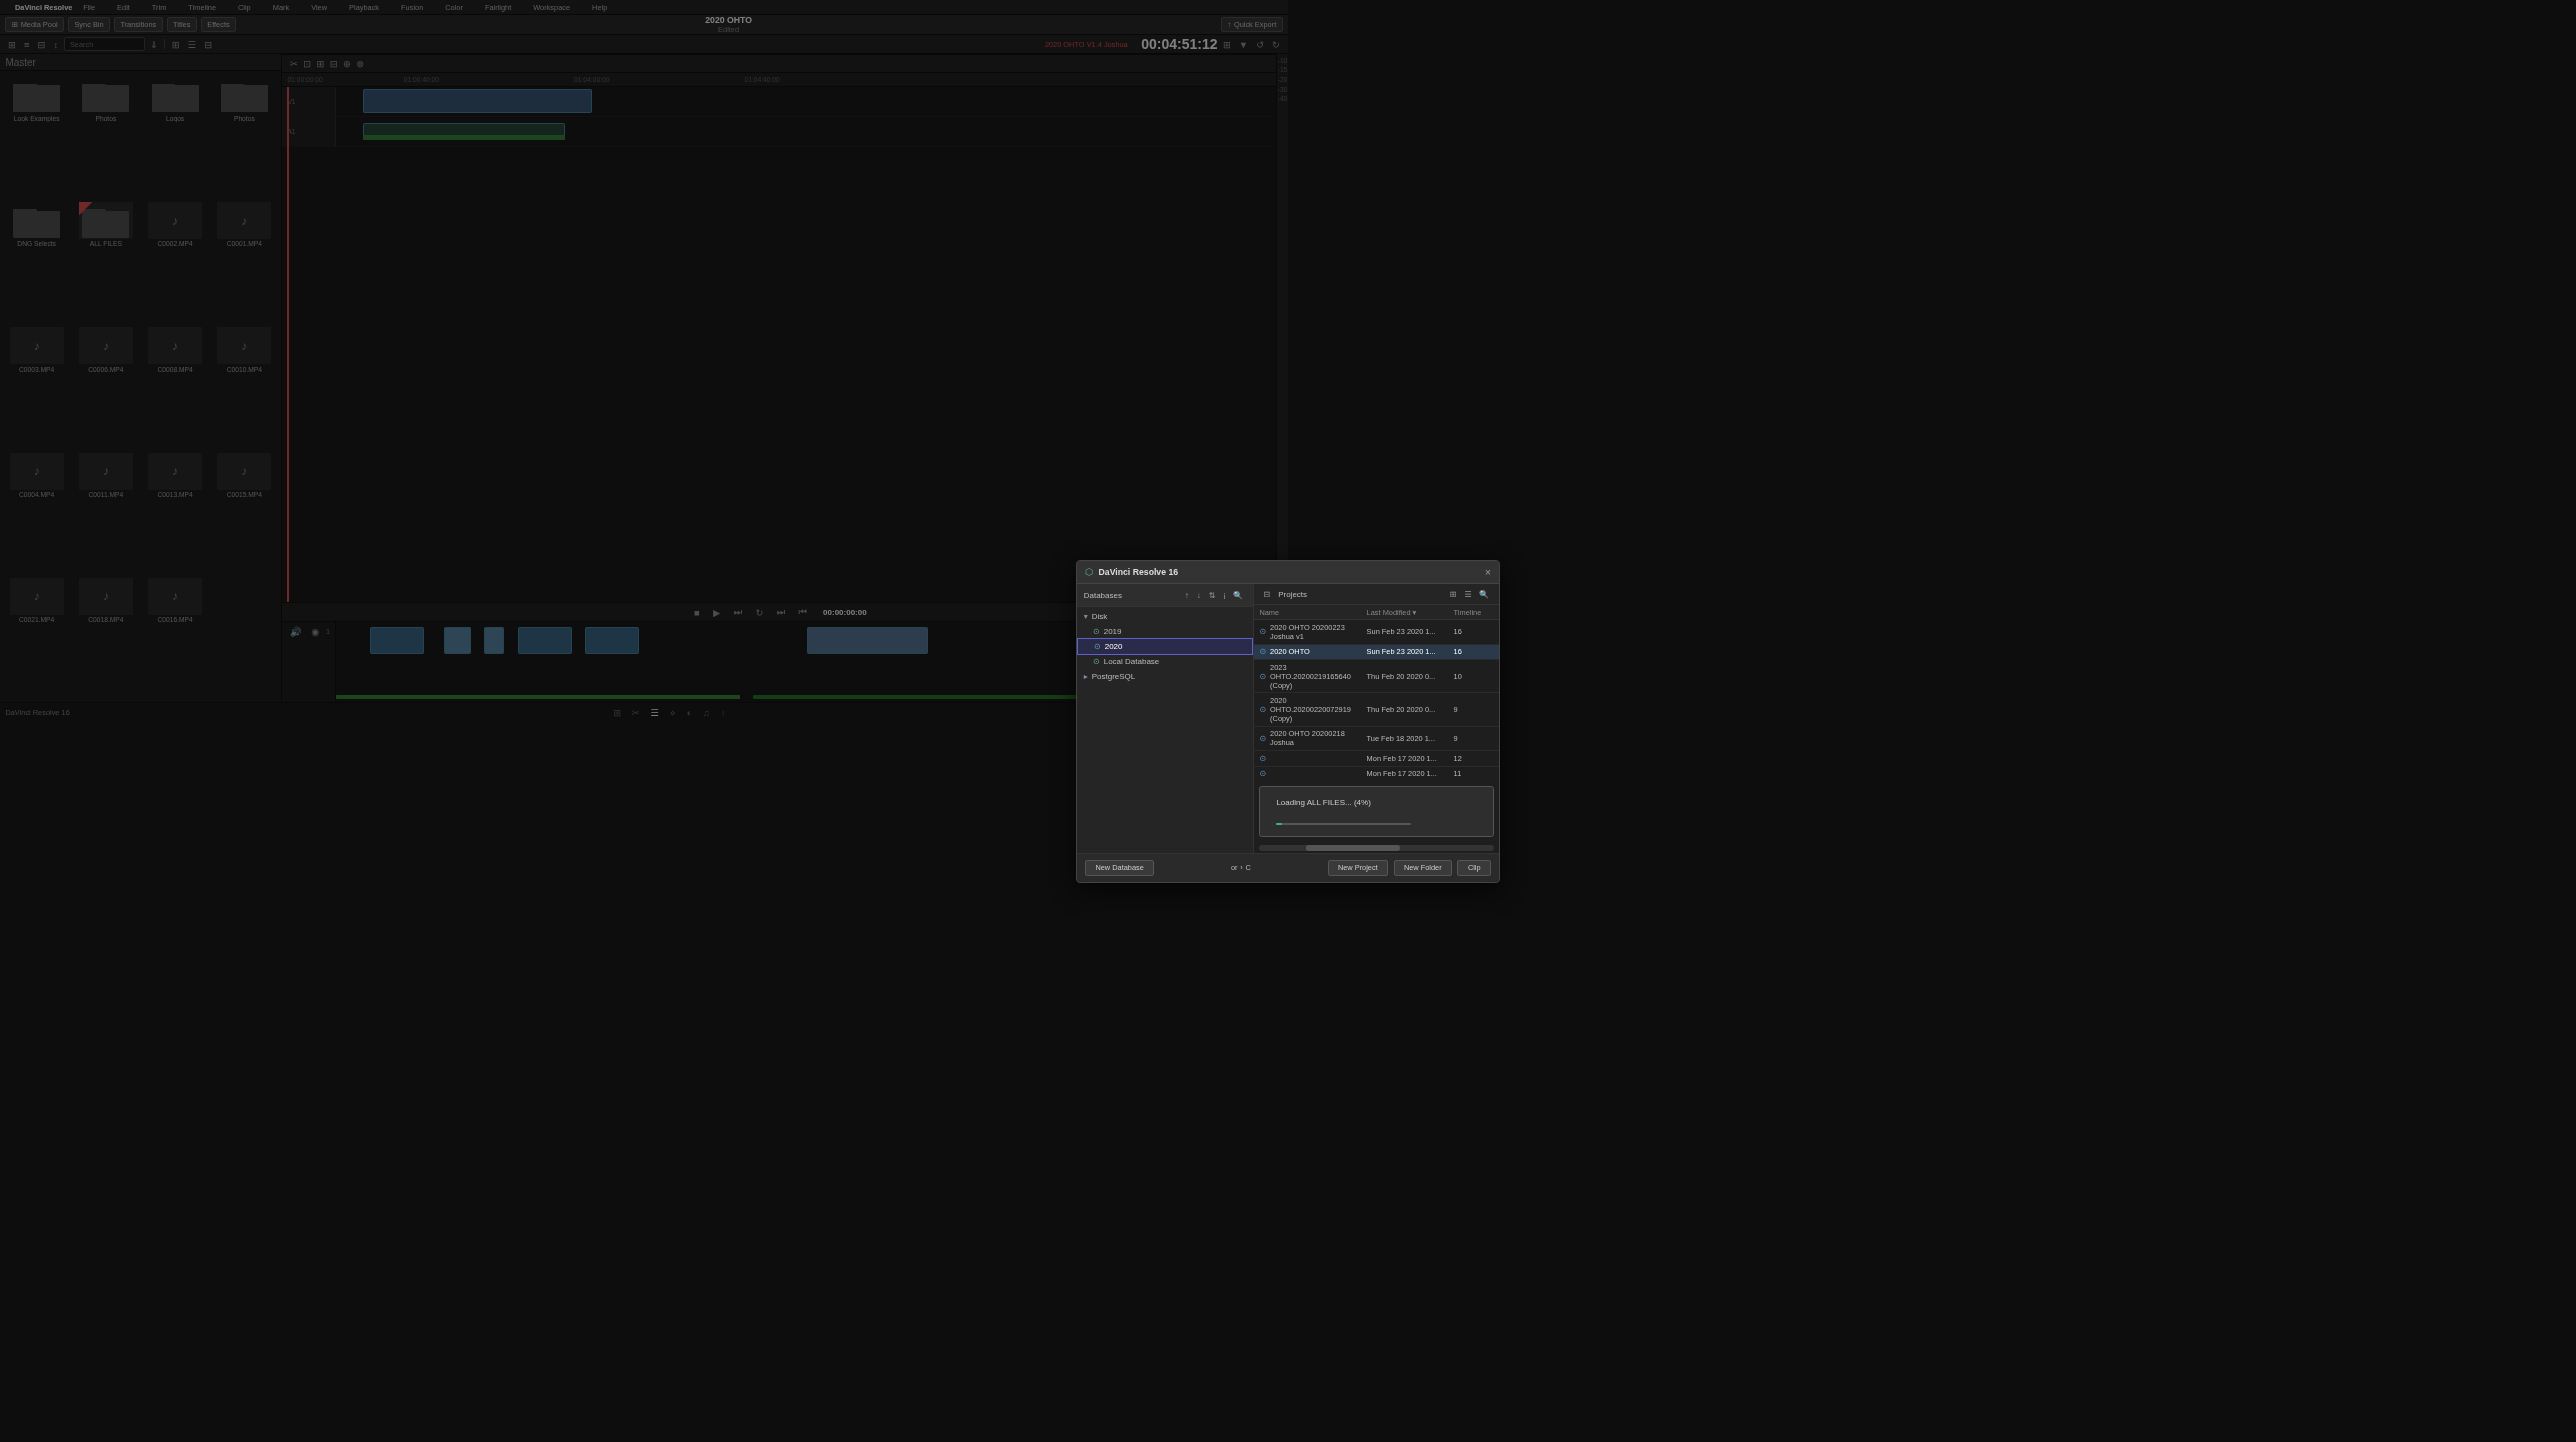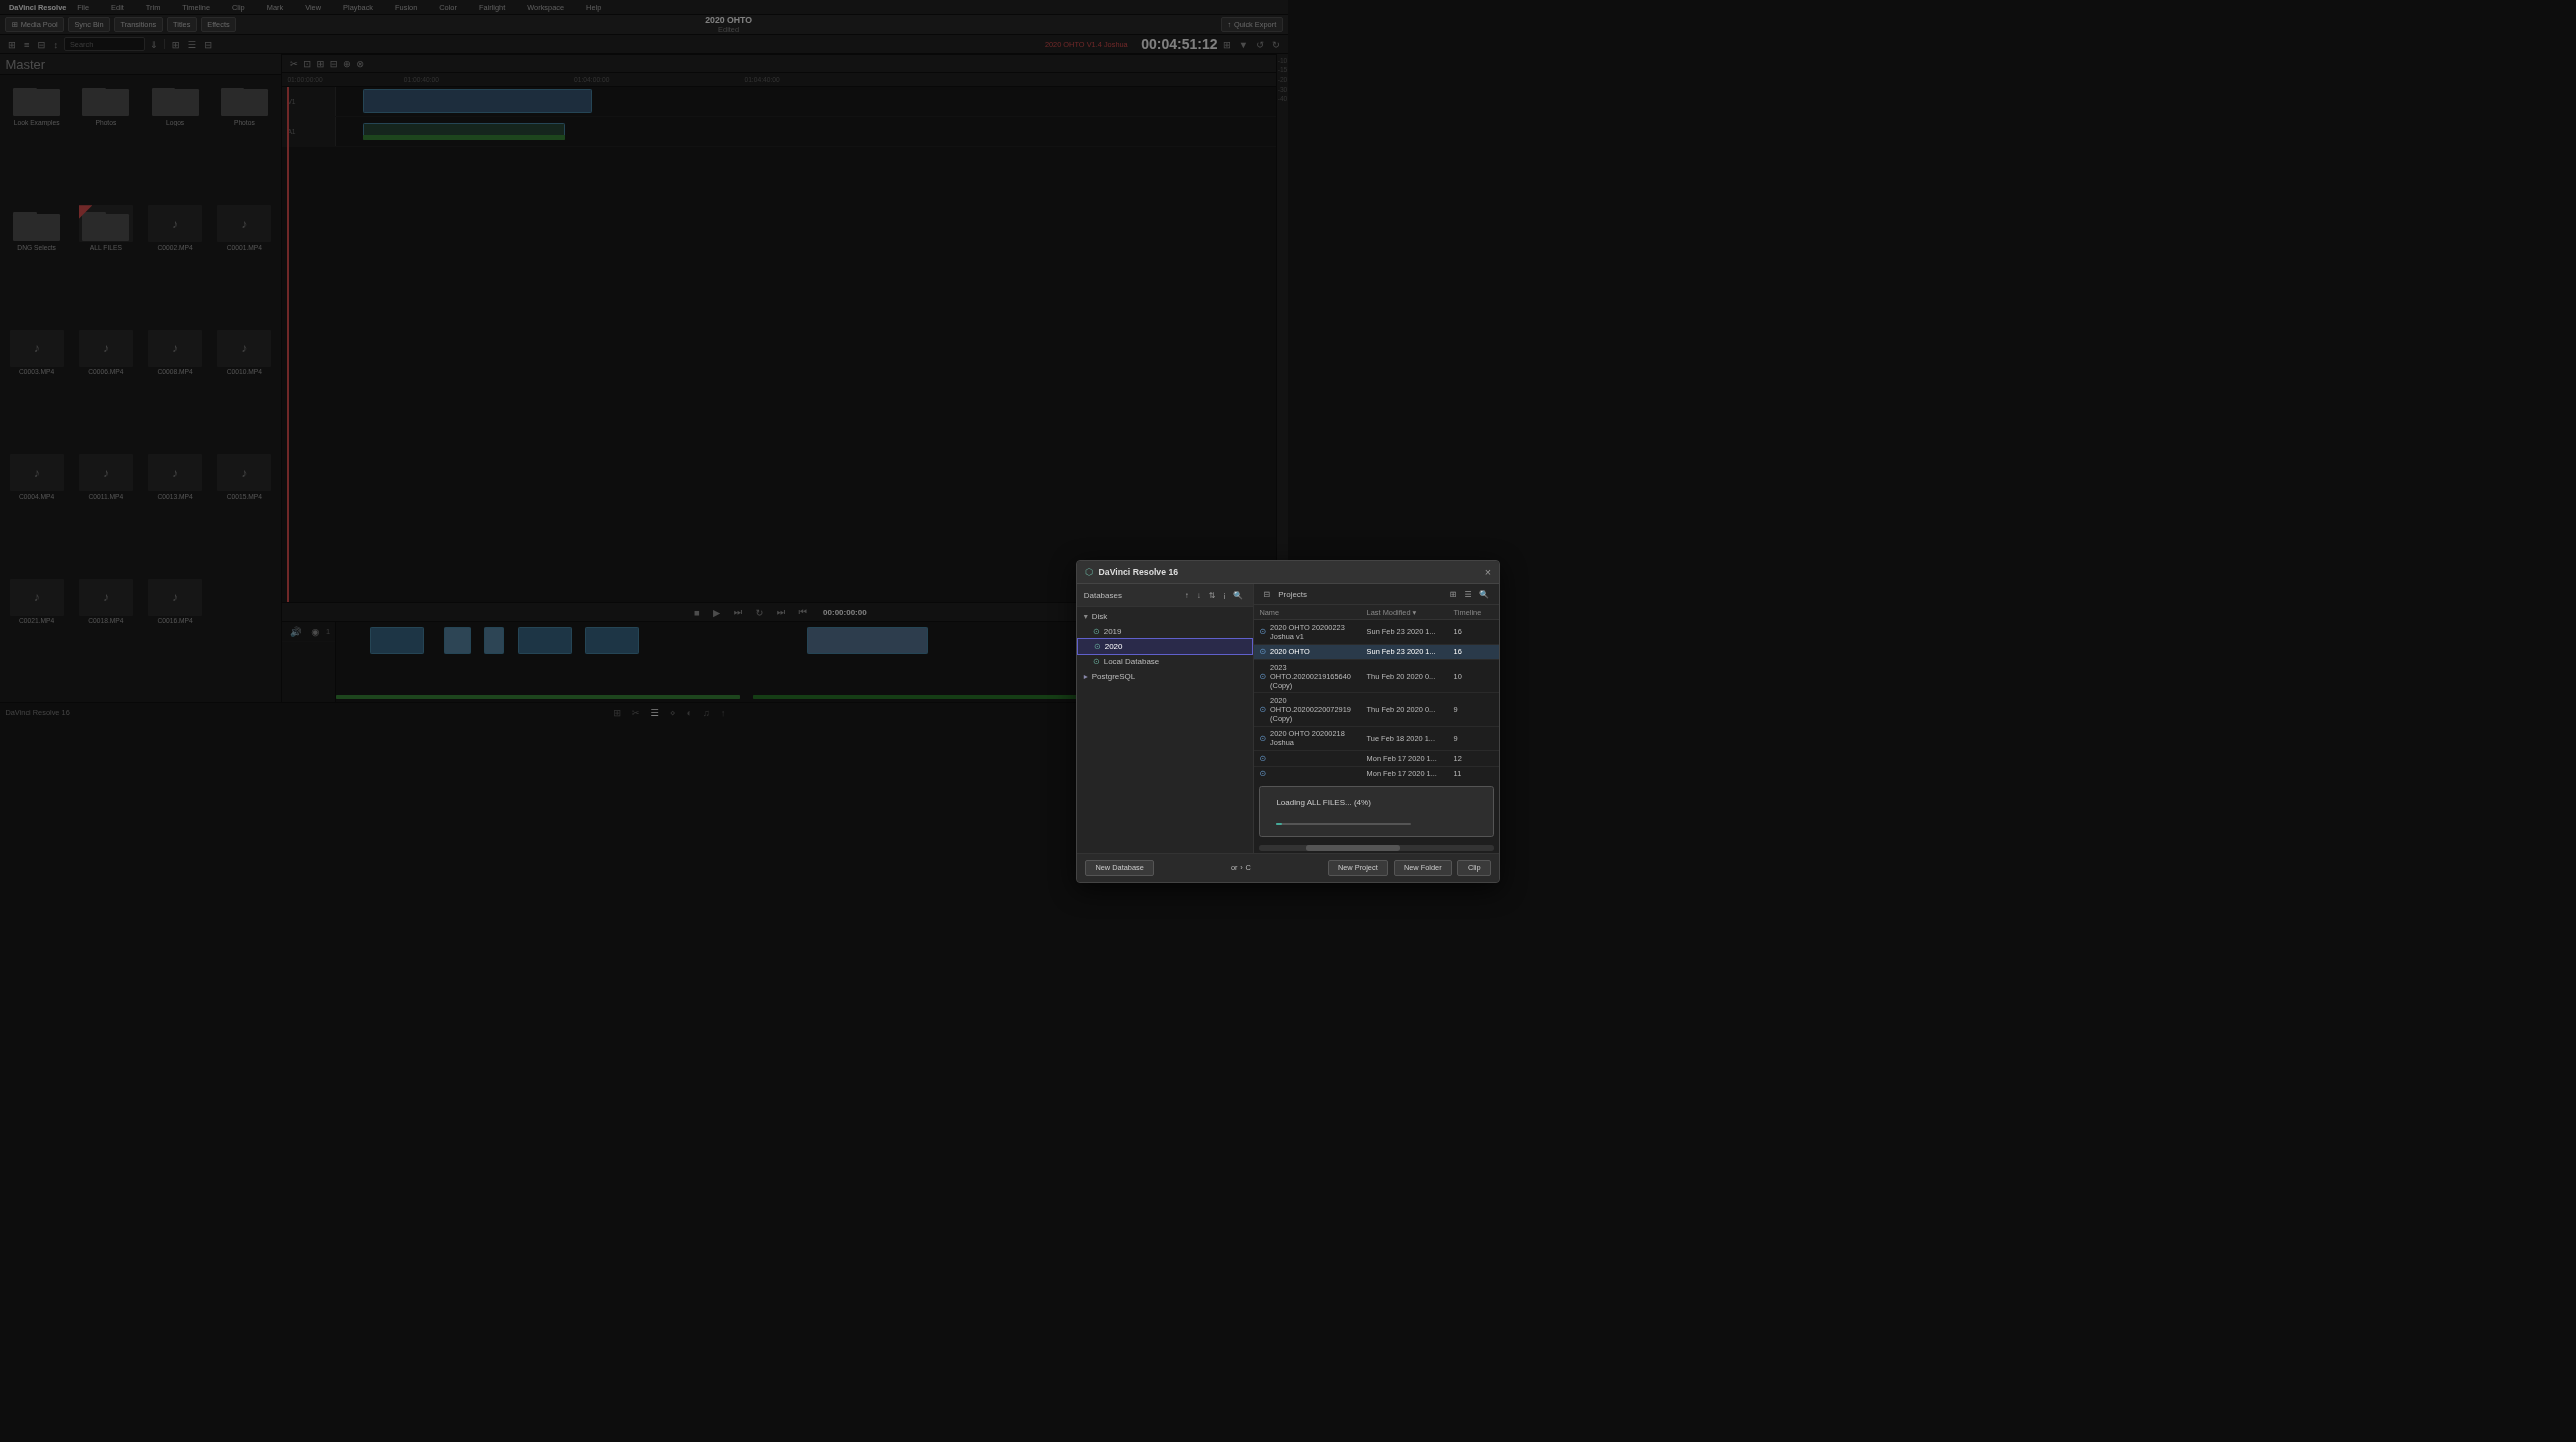--- a/index.html
+++ b/index.html
@@ -12,21 +12,21 @@
       font-size: 8px;
       overflow: hidden;
     }
 
     
     .menu-bar {
       display: flex;
       align-items: center;
       background: #252525;
       height: 15px;
-      padding: 0 9px;
+      padding: 0 15px;
       border-bottom: 0.7px solid #111;
     }
     .menu-bar-brand {
       color: #fff;
       font-size: 7.4px;
       font-weight: bold;
       margin-right: 10.8px;
     }
     .menu-bar-items {
       display: flex;
@@ -135,21 +135,21 @@
       width: 282px;
       background: #1e1e1e;
       border-right: 0.7px solid #111;
       display: flex;
       flex-direction: column;
       overflow: hidden;
     }
     .media-pool-header {
       background: #252525;
       padding: 2.7px 5.4px;
-      font-size: 13px;
+      font-size: 10px;
       color: #999;
       border-bottom: 0.7px solid #111;
     }
     .media-grid {
       display: grid;
       grid-template-columns: repeat(4, 1fr);
       gap: 1.3px;
       padding: 2.7px;
       overflow-y: auto;
       flex: 1;

